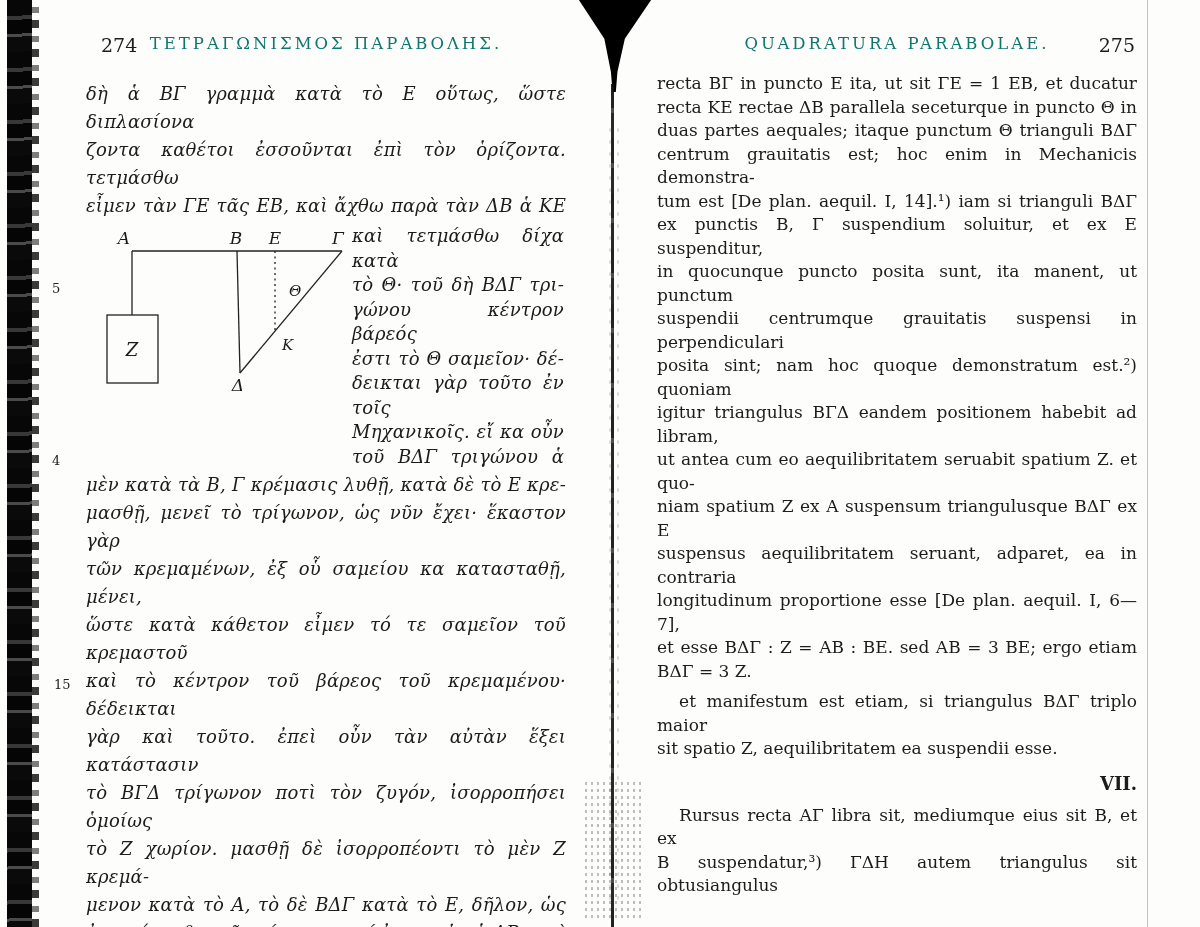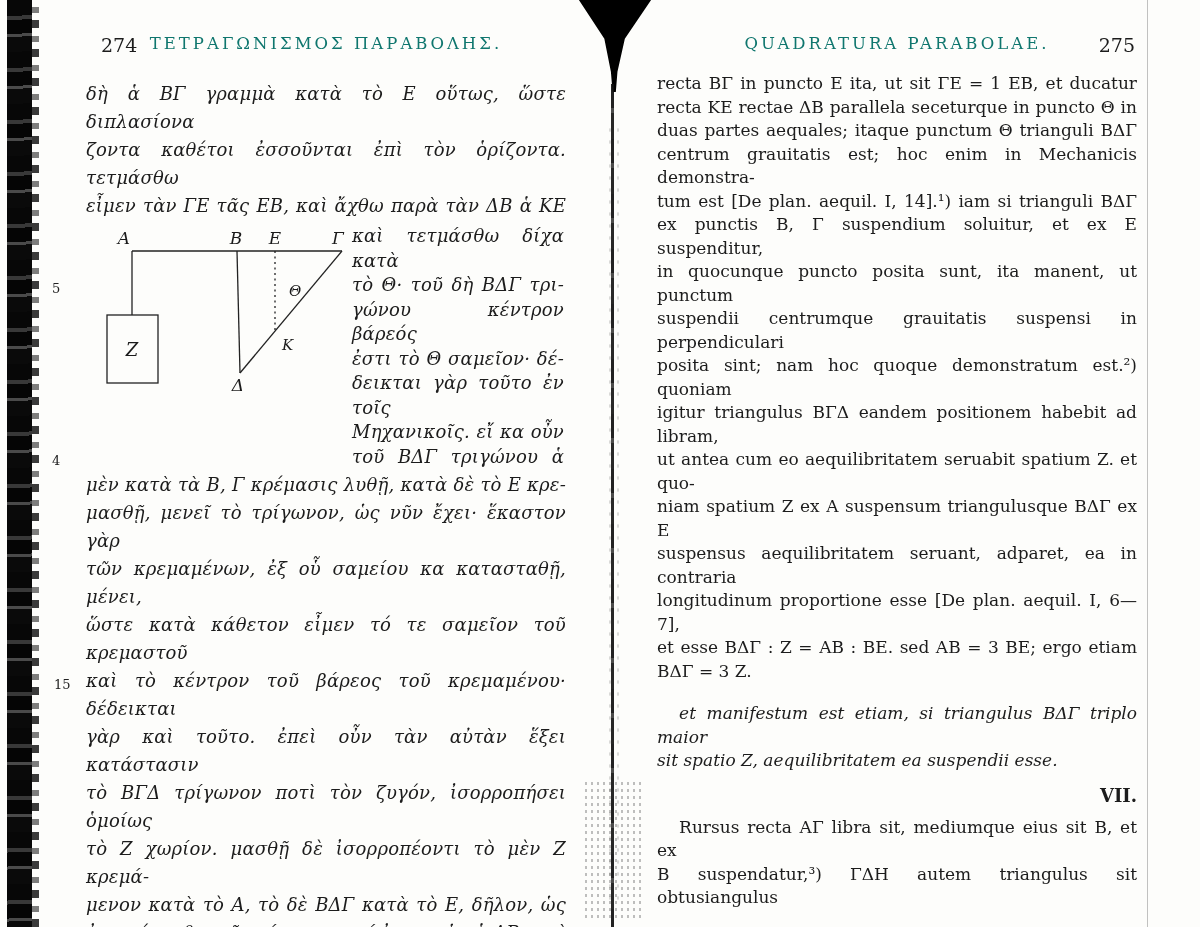--- a/index.html
+++ b/index.html
@@ -65,21 +65,21 @@
   .fig-row{display:flex;margin-top:4px;}
   .fig-box{width:266px;flex:0 0 266px;}
   .side-col{width:212px;flex:0 0 212px;}
   .side-col .tl{line-height:24.5px;}
   .side-col .lineno{left:-300px;}
   .sect-head{text-align:center;font-size:19px;margin:10px 0 8px 0;}
   .sect-head.roman{font-style:normal;font-weight:600;font-size:18px;margin:12px 0 10px 0;text-align:right;}
   .latin{font-size:17px;}
   .latin-p1{margin-top:16px;}
   .latin .tl{line-height:23.5px;}
-  .latin-p2{margin-top:19px;font-style:italic;}
+  .latin-p2{margin-top:7px;}
   
   svg text{font-family:"DejaVu Serif",serif;font-style:italic;fill:#1a1a1a;}
 </style>
 </head>
 <body>
 
 <div class="binding"></div>
 <div class="gutter-wedge"></div>
 <div class="gutter-stem"></div>
 <div class="gutter-speck"></div>

